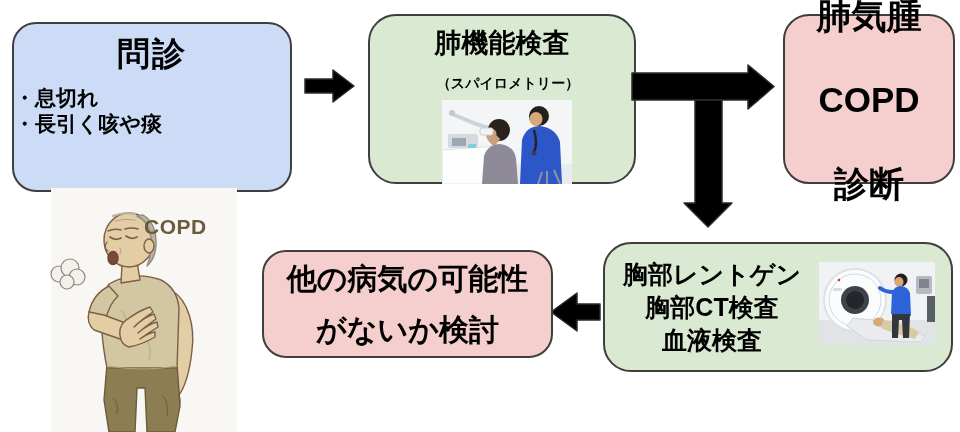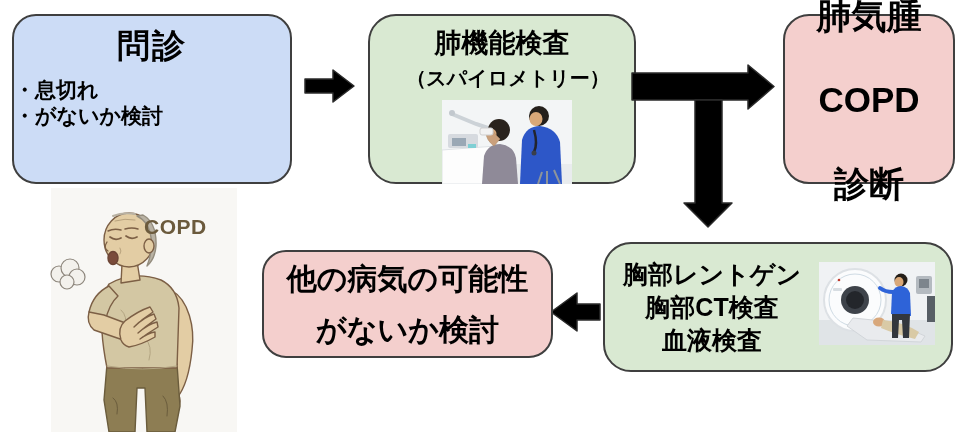--- a/index.html
+++ b/index.html
@@ -11,28 +11,28 @@
   }
   .box {
     position: absolute; border: 2.5px solid #3f3f3f;
     font-weight: bold; color: #000; text-align: center;
   }
   .box-blue  { background: #ccdcf6; }
   .box-green { background: #d9e9d2; }
   .box-pink  { background: #f4cfcd; }
 
   
-  #interview-box { left:12px; top:14px; width:280px; height:170px; border-radius:24px; }
+  #interview-box { left:12px; top:22px; width:280px; height:170px; border-radius:24px; }
   #interview-box .title { font-size:33px; margin-top:8px; letter-spacing:2px; }
   #interview-box .bullets { text-align:left; margin:8px 0 0 0; font-size:21px; line-height:26px; }
 
   
   #spirometry-box { left:368px; top:14px; width:268px; height:170px; border-radius:28px; }
   #spirometry-box .title { font-size:27px; margin-top:9px; }
-  #spirometry-box .subtitle { font-size:20px; margin-top:4px;padding-left:12px; }
+  #spirometry-box .subtitle { font-size:14px; margin-top:14px;padding-left:12px; }
   #spirometry-box .photo { position:absolute; left:72px; top:84px; width:130px; height:84px; }
 
   
   #diagnosis-box { left:783px; top:14px; width:172px; height:170px; border-radius:26px;
                    display:flex; flex-direction:column; justify-content:center;gap:37px; }
   #diagnosis-box .line { font-size:35px; line-height:47px; }
 
   
   #imaging-box { left:603px; top:242px; width:350px; height:130px; border-radius:28px; }
   #imaging-box .text-col { position:absolute; left:0; top:50%; transform:translateY(-50%);
@@ -55,21 +55,21 @@
 </style>
 </head>
 <body>
 
 <div id="canvas">
 
   <div class="box box-blue" id="interview-box">
     <div class="title">問診</div>
     <div class="bullets">
       <div>・息切れ</div>
-      <div>・がないか検討</div>
+      <div>・長引く咳や痰</div>
     </div>
   </div>
 
   <svg class="arrow-svg" id="arrow-interview-to-spirometry" width="52" height="36" viewBox="0 0 52 36">
     <polygon points="1,11 29,11 29,2 50,18 29,34 29,25 1,25" fill="#000000" stroke="#2b2b2b" stroke-width="1.5" stroke-linejoin="round"></polygon>
   </svg>
 
   <div class="box box-green" id="spirometry-box">
     <div class="title">肺機能検査</div>
     <div class="subtitle">（スパイロメトリー）</div>

